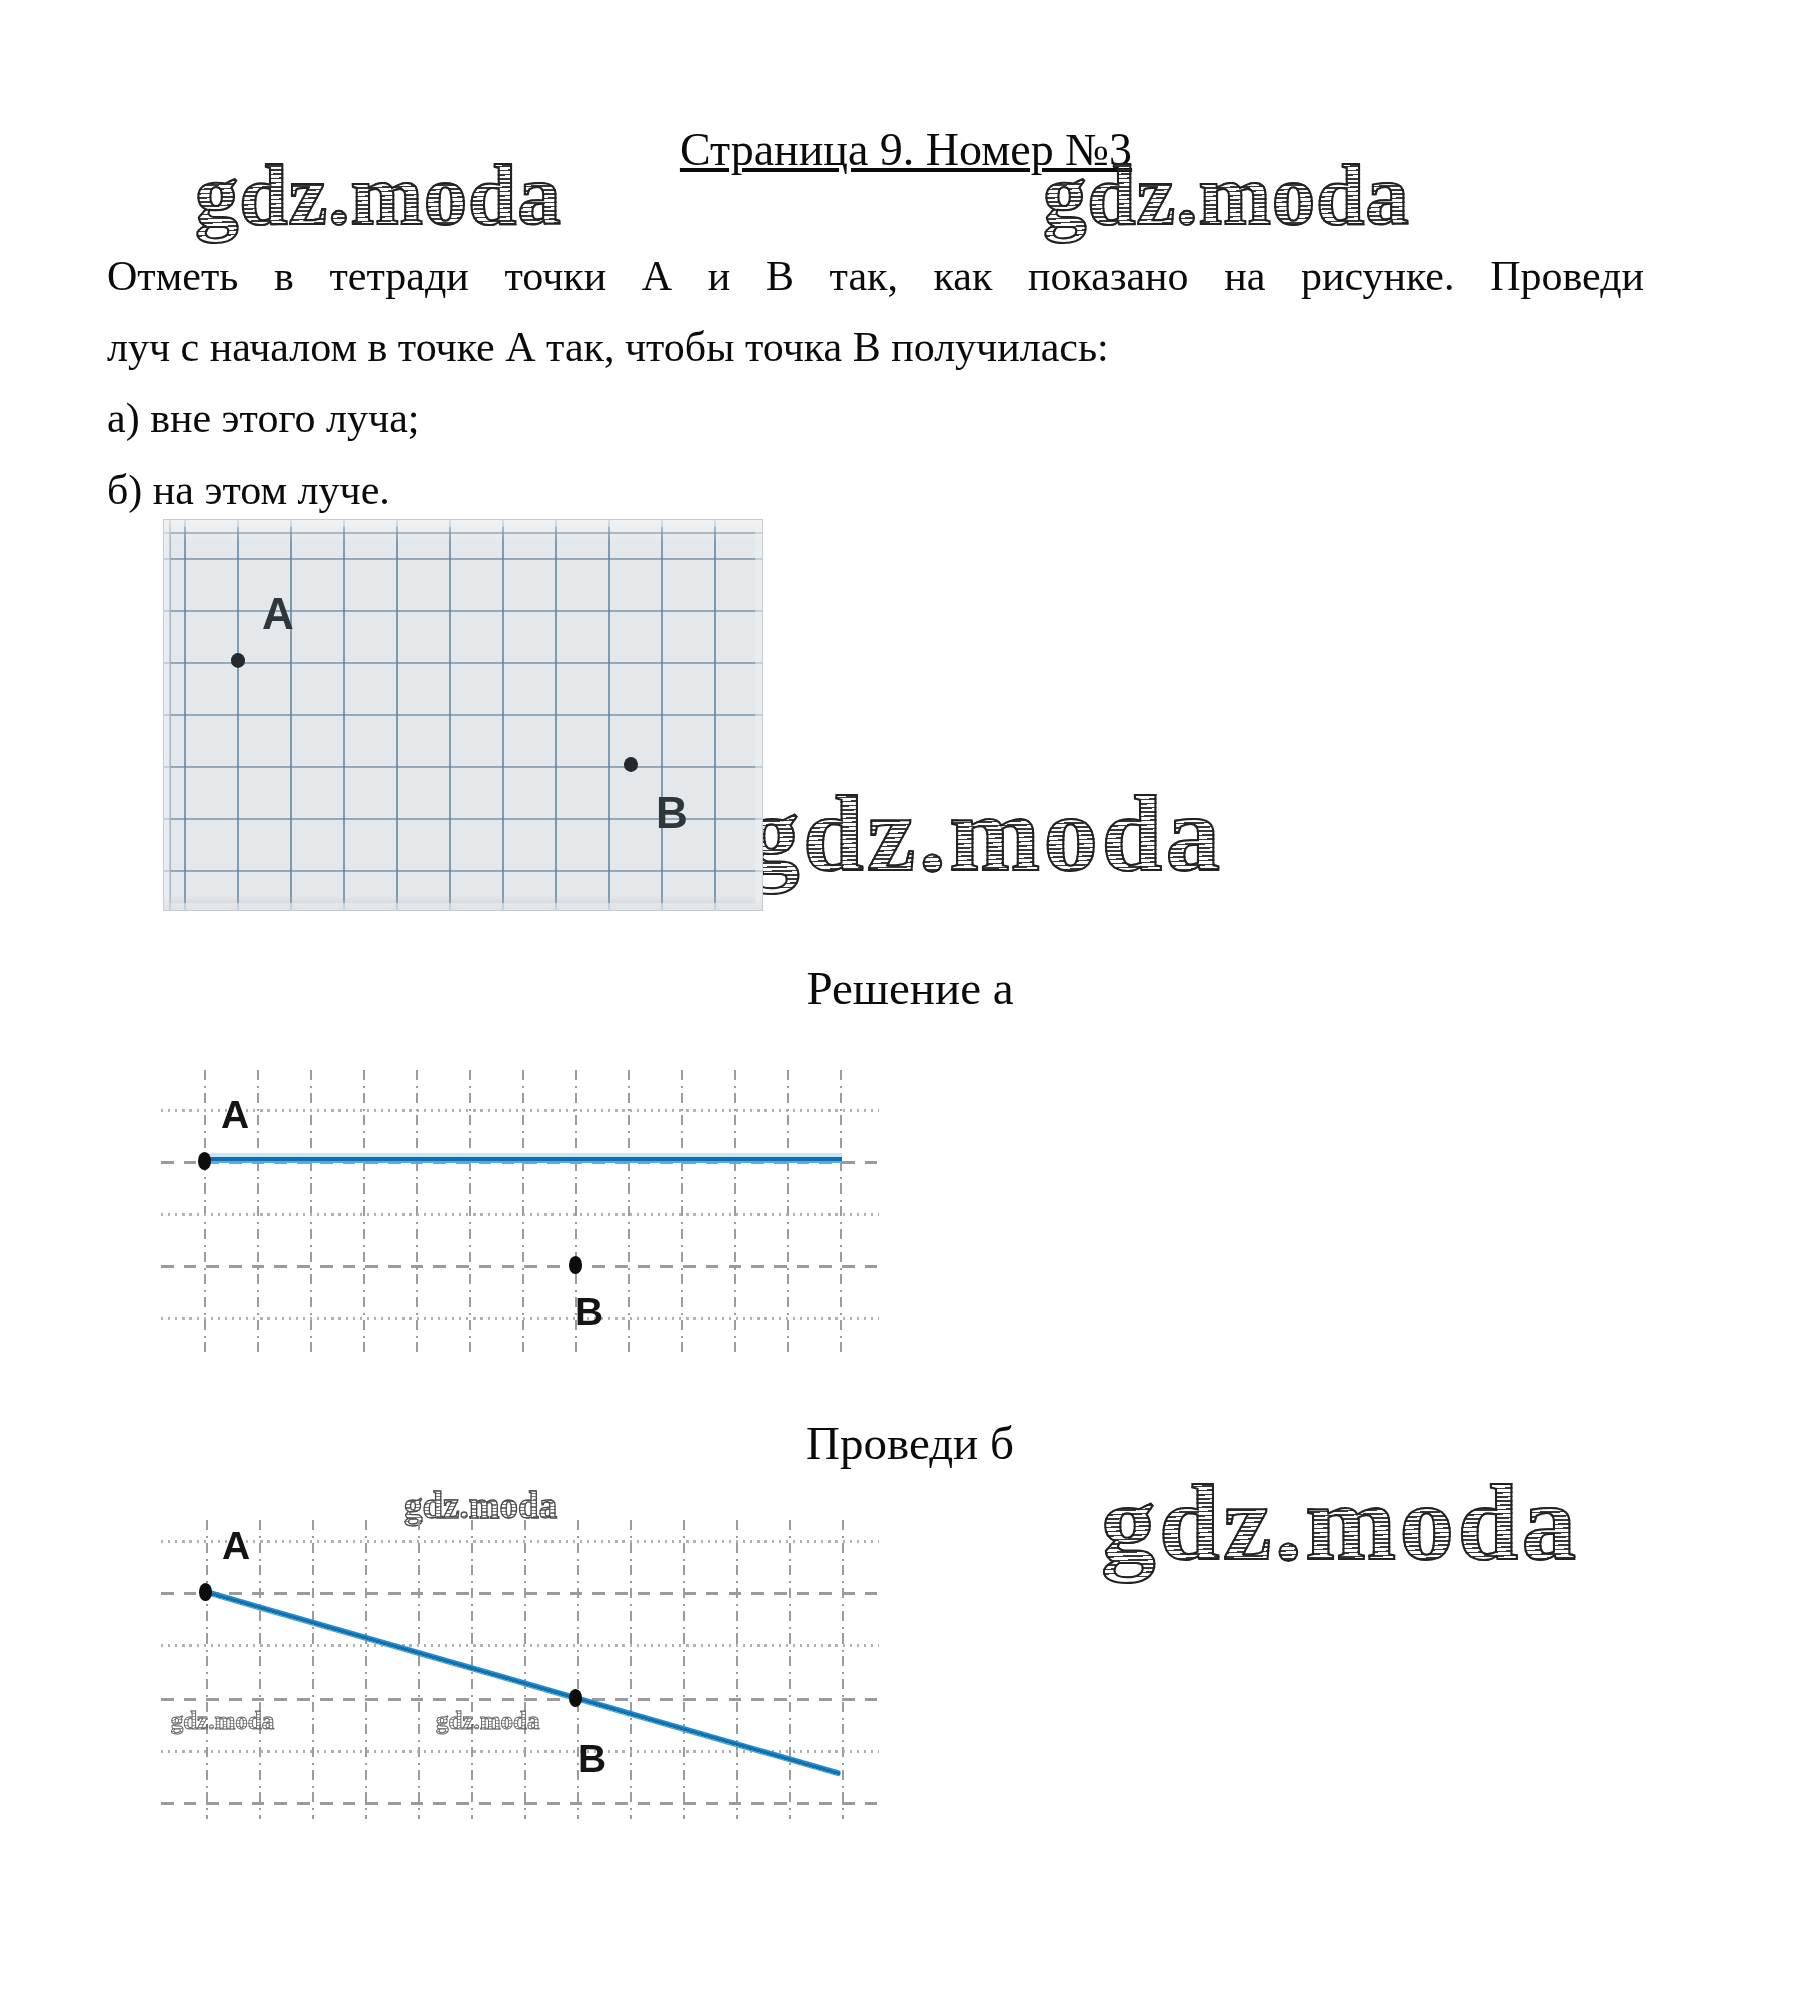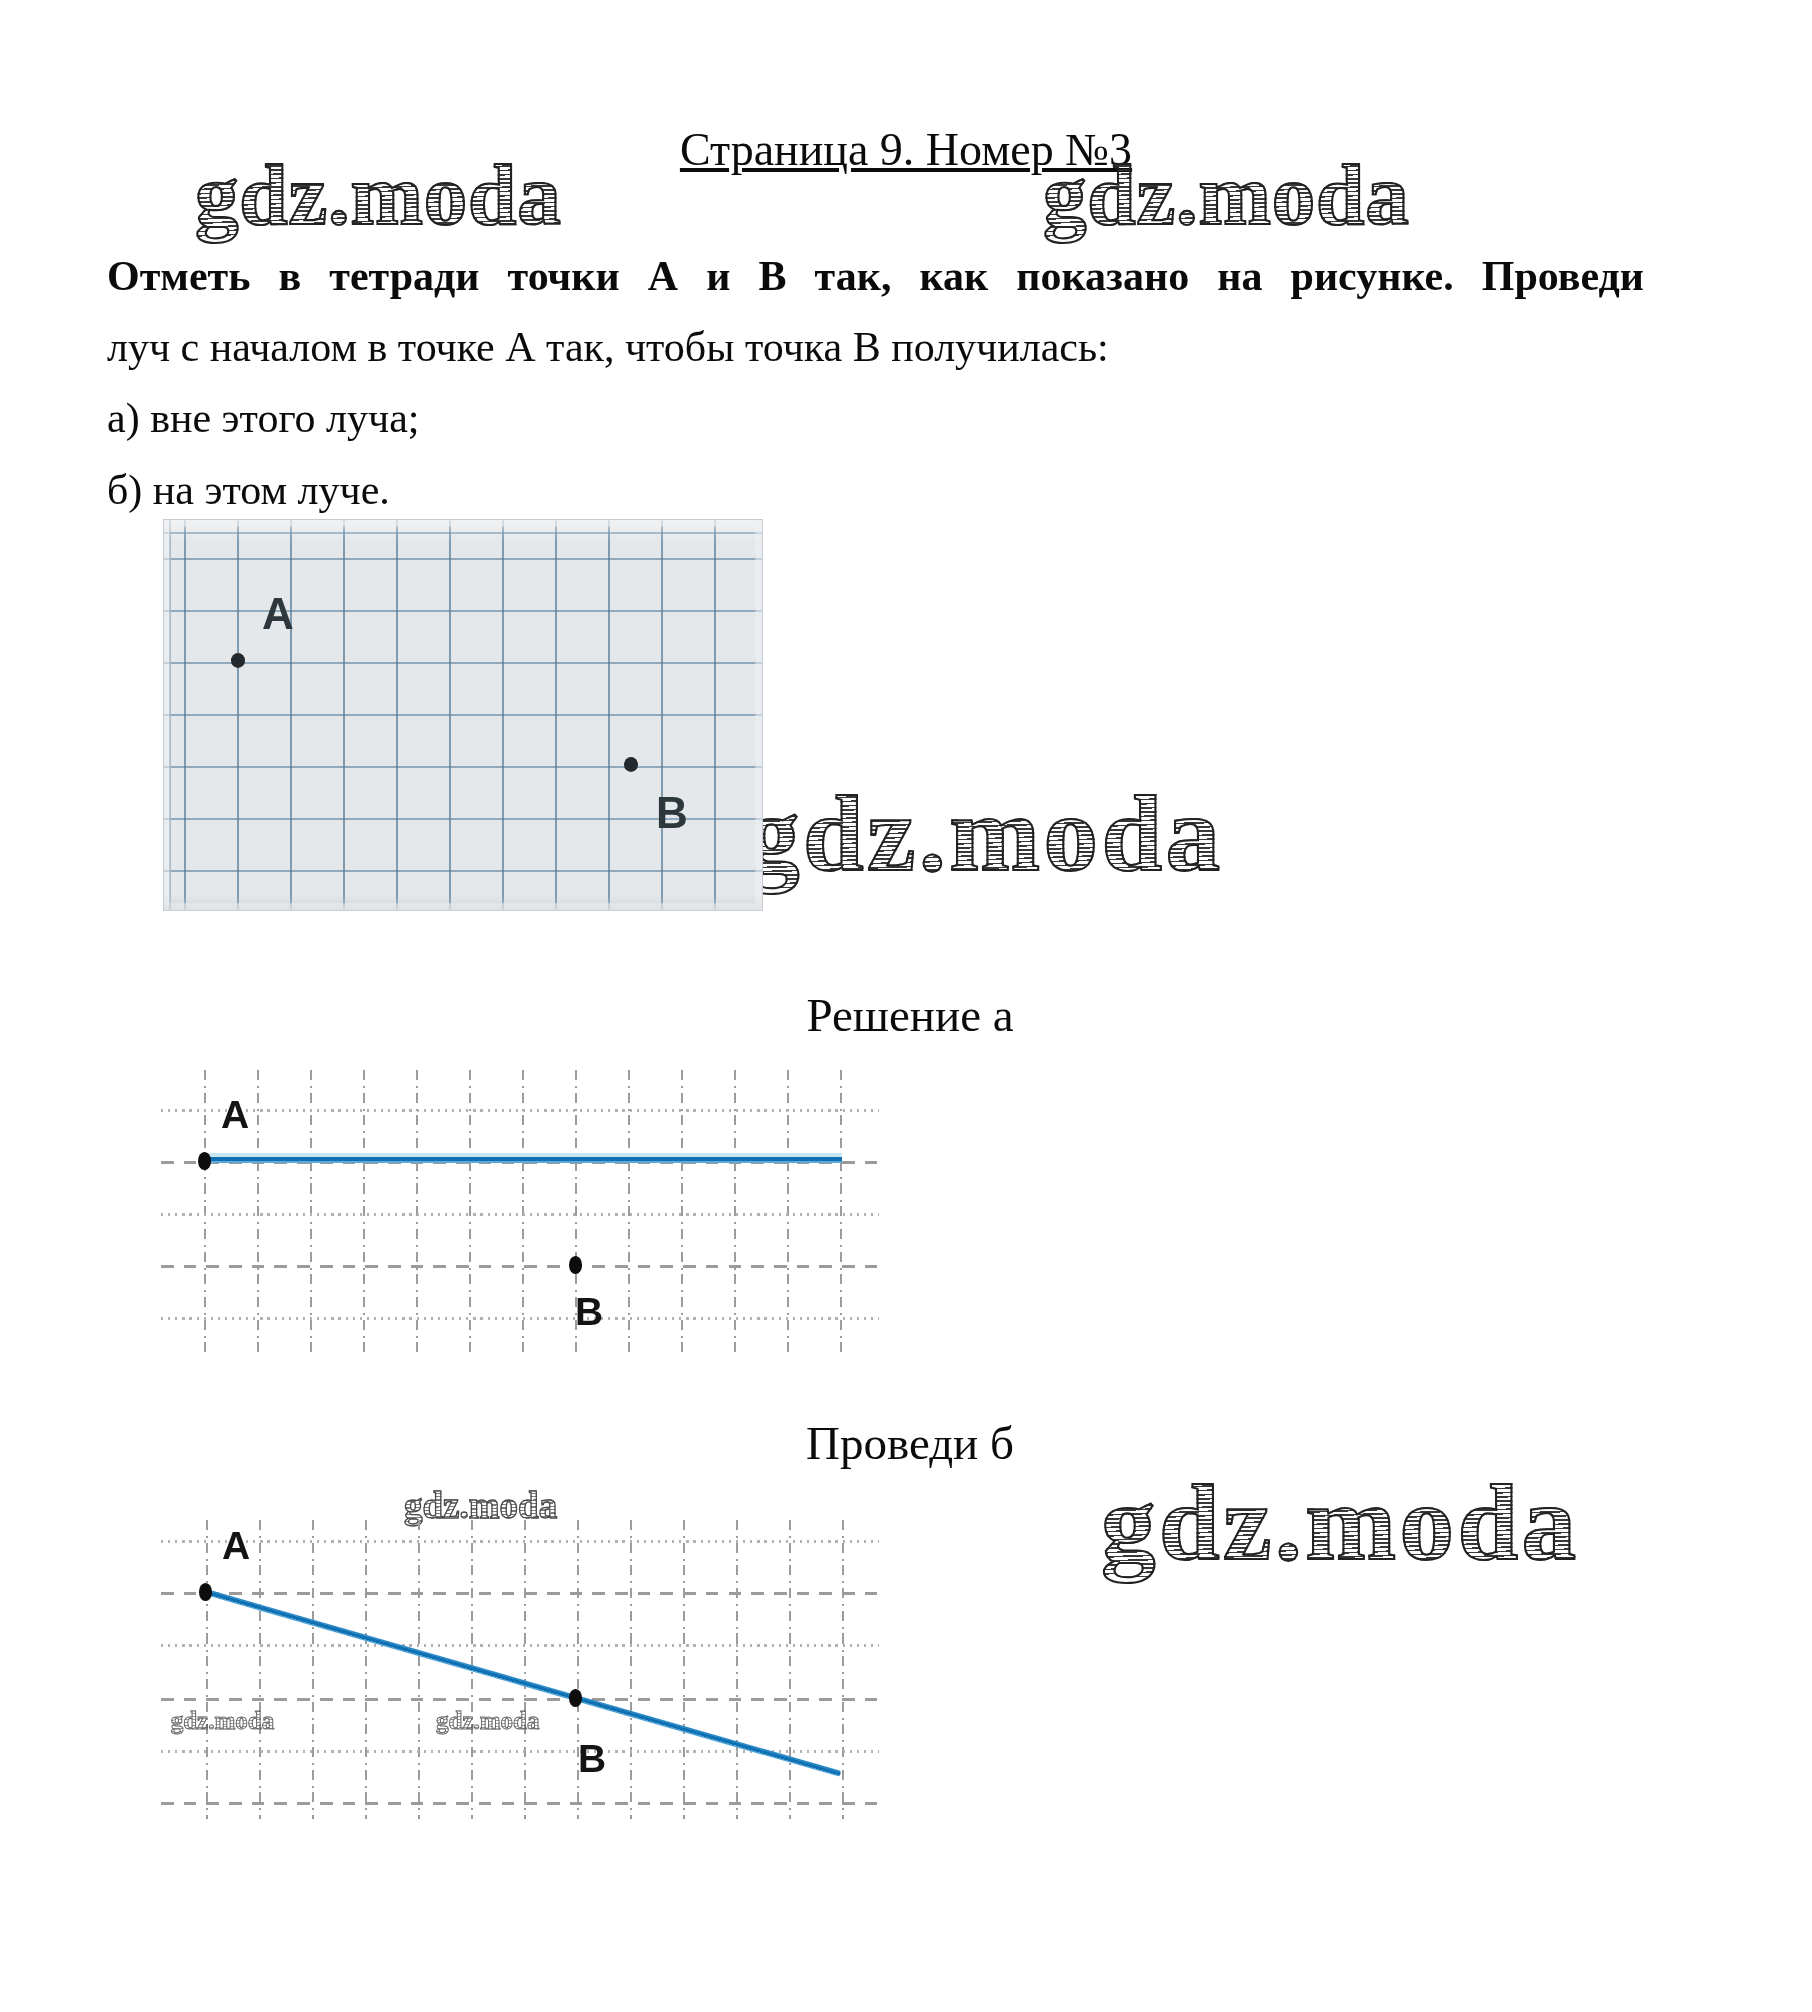--- a/index.html
+++ b/index.html
@@ -14,21 +14,21 @@
   }
   
   .title{
     position:absolute;top:123px;left:50%;transform:translateX(-50%);
     font-size:46px;white-space:nowrap;text-decoration:underline;
   }
   .task-line{
     position:absolute;left:107px;width:1537px;
     font-size:42px;white-space:nowrap;
   }
-  .task-line.justified{white-space:normal;text-align:justify;text-align-last:justify;font-weight:bold;}
+  .task-line.justified{white-space:normal;text-align:justify;text-align-last:justify;}
   .sol-heading{
     position:absolute;left:910px;transform:translateX(-50%);
     font-size:47px;white-space:nowrap;
   }
   
   .wm{
     position:absolute;
     font-family:"Liberation Serif", serif;
     font-weight:700;
     white-space:nowrap;
@@ -122,21 +122,21 @@
   <div class="task-line" style="top:323px;">луч с началом в точке А так, чтобы точка В получилась:</div>
   <div class="task-line" style="top:466px;">б) на этом луче.</div>
 
   <div class="photo">
     <span class="ph-label" style="left:114px;top:94px;">А</span>
     <div class="ph-dot" style="left:67px;top:133px;"></div>
     <span class="ph-label" style="left:508px;top:293px;">В</span>
     <div class="ph-dot" style="left:460px;top:237px;"></div>
   </div>
 
-  <div class="sol-heading" style="top:988px;text-align:center;">Решение а</div>
+  <div class="sol-heading" style="top:961px;text-align:center;">Решение а</div>
 
   <div class="grid" id="gridA">
     <div class="vlines" style="left:45px;top:3.4px;width:642px;height:285px;"></div>
     <div class="row dotted" style="top:42px;"></div>
     <div class="row dashed" style="top:94px;"></div>
     <div class="row dotted" style="top:146px;"></div>
     <div class="row dashed" style="top:198px;"></div>
     <div class="row dotted" style="top:250px;"></div>
     <div class="ray-a"></div>
     <span class="g-label" style="left:76px;top:48px;">А</span>

